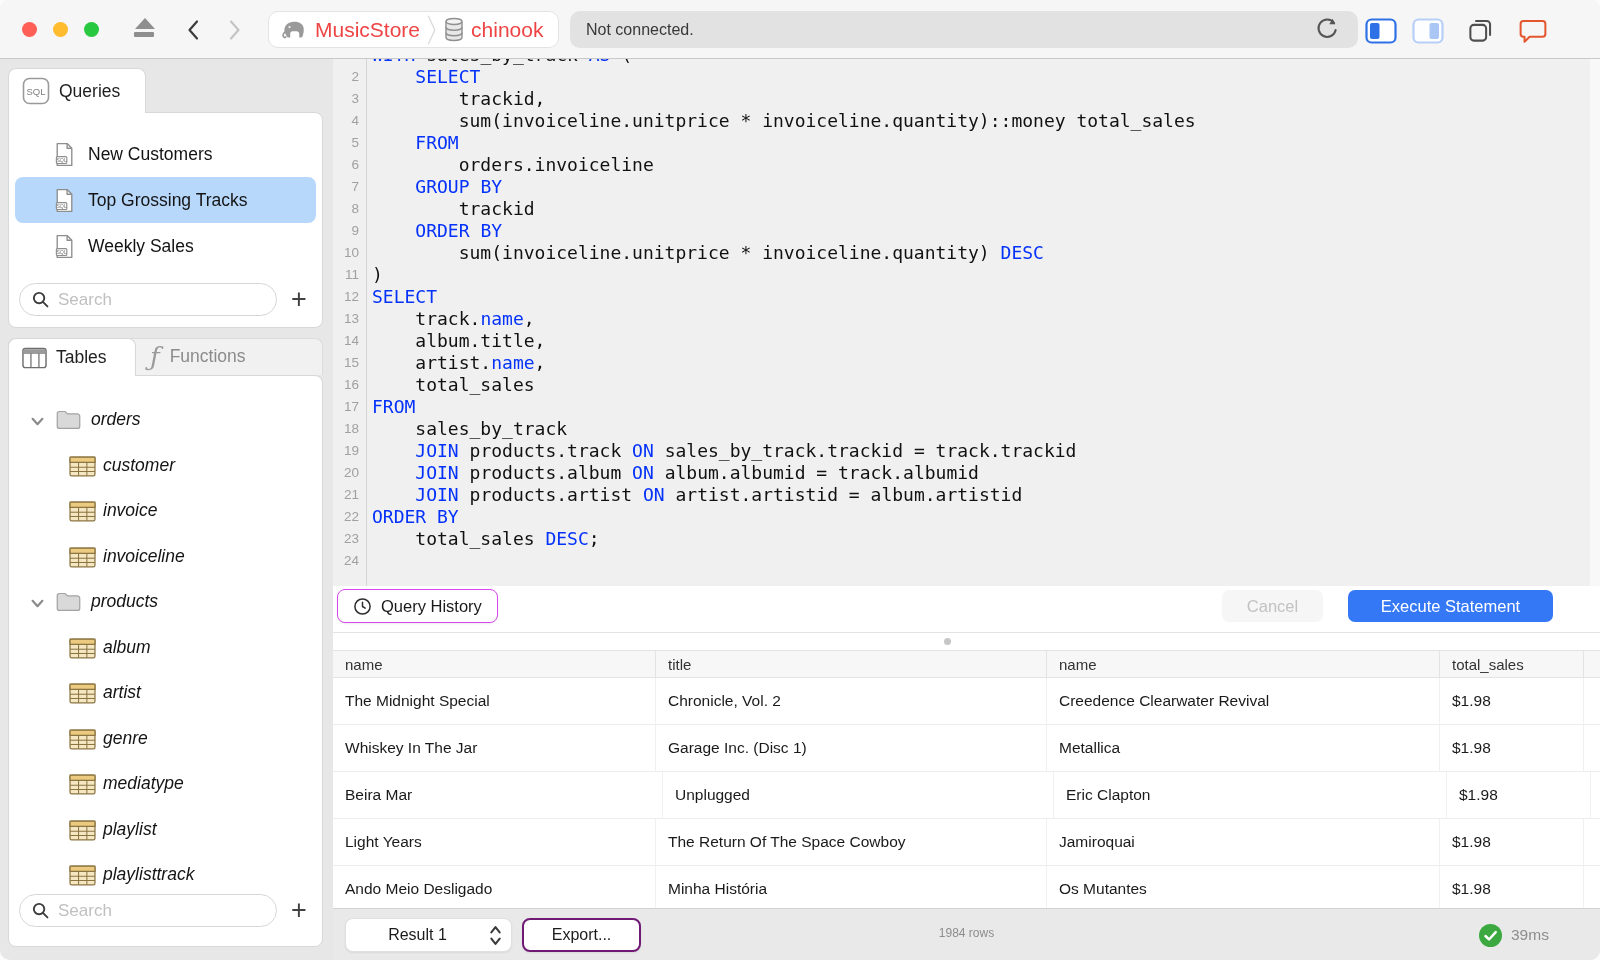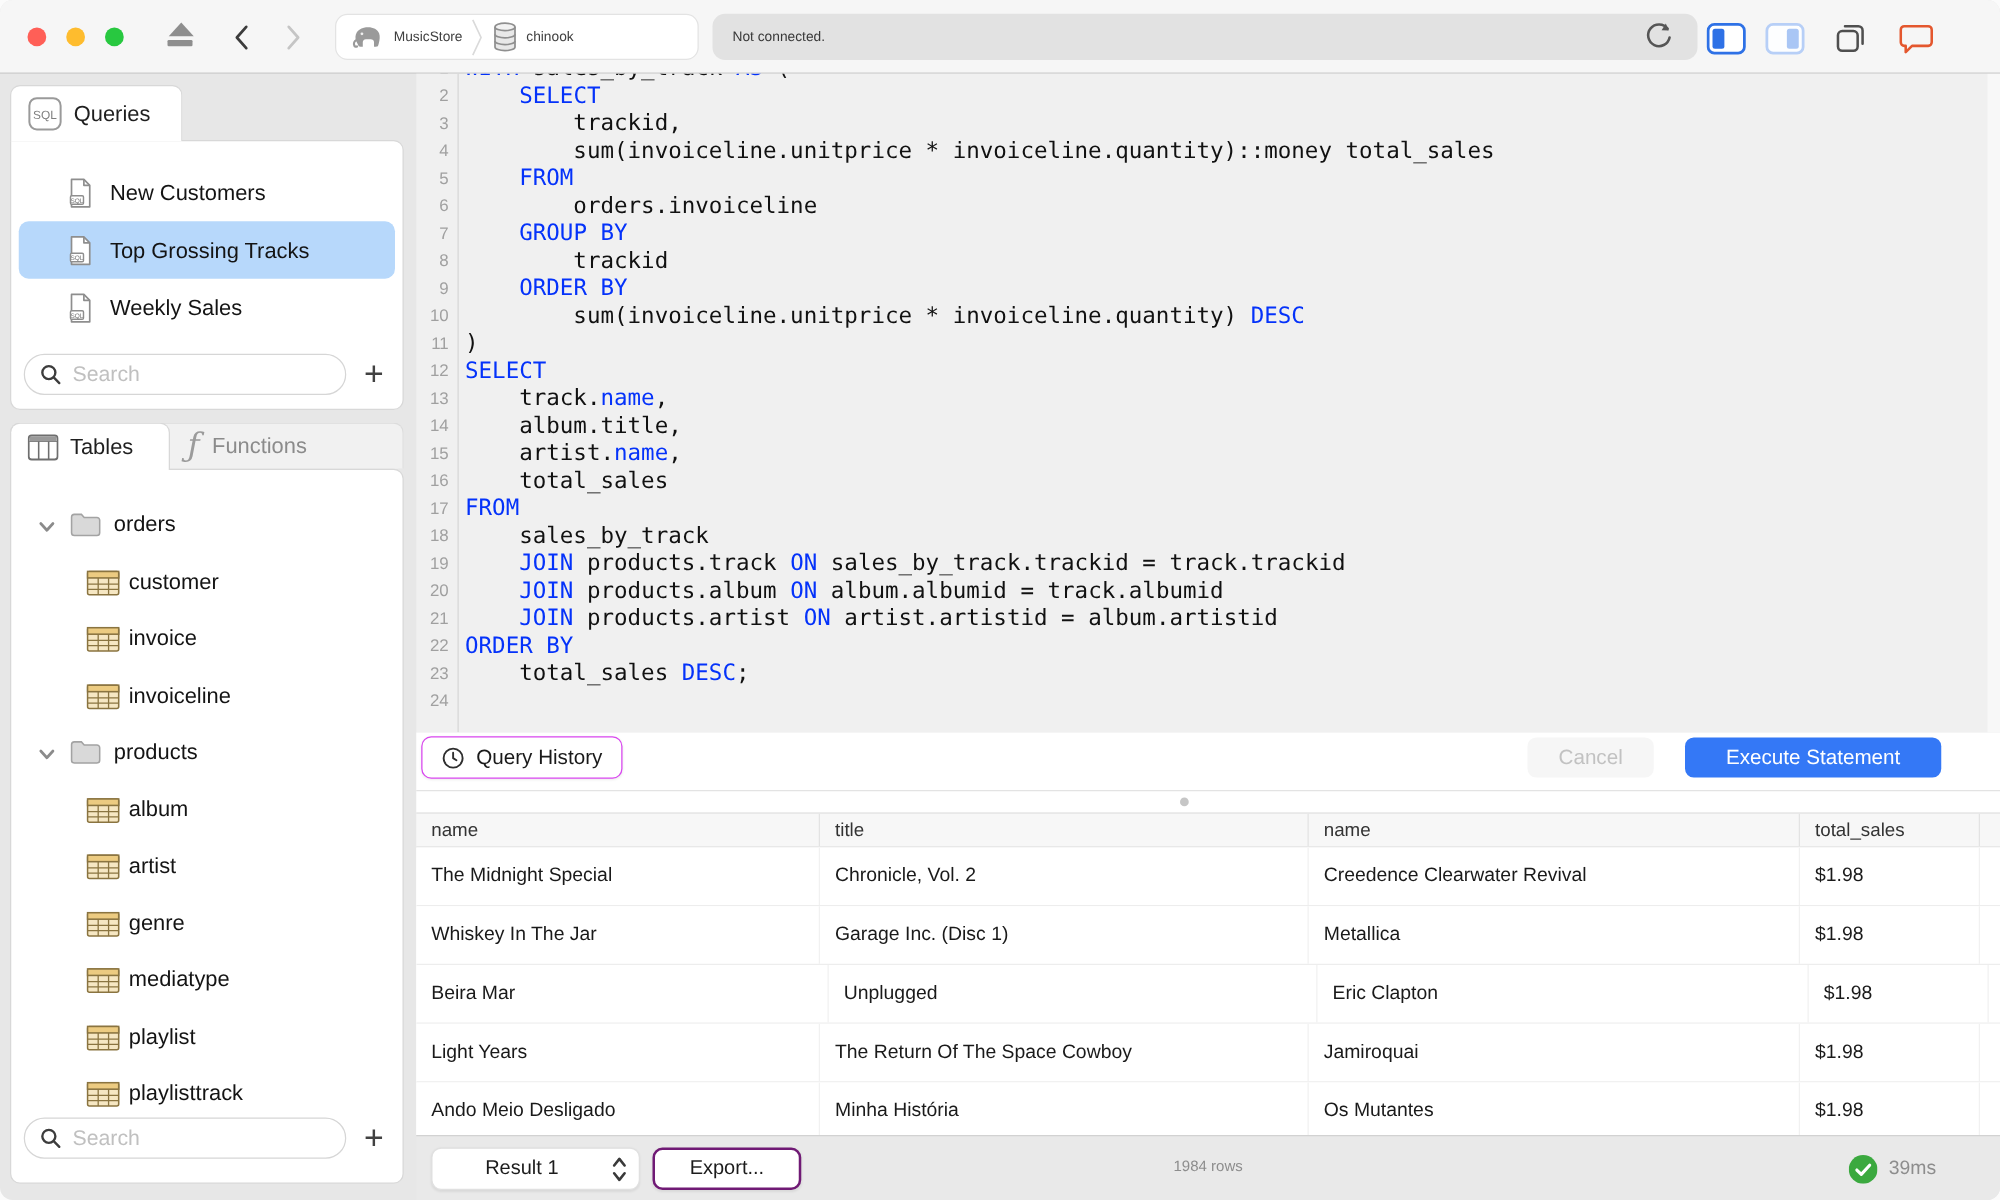--- a/index.html
+++ b/index.html
@@ -11,22 +11,22 @@
   .toolbar { position:absolute; top:0; left:0; right:0; height:59px; background:#f6f6f6; border-bottom:1px solid #c9c9c9; }
   .tl { position:absolute; top:22px; width:15px; height:15px; border-radius:50%; }
   .tl.red { left:22px; background:#ff5f57; }
   .tl.yel { left:53px; background:#febc2e; }
   .tl.grn { left:84px; background:#28c840; }
   .eject { position:absolute; left:134px; top:18px; width:22px; }
   .eject .tri { width:0; height:0; margin:0 auto; border-left:10px solid transparent; border-right:10px solid transparent; border-bottom:11px solid #8e8e8e; }
   .eject .bar { width:20px; height:4.5px; background:#8e8e8e; margin-top:3px; border-radius:1px; }
   .navarrow { position:absolute; top:19px; }
   .crumb { position:absolute; left:268px; top:11px; width:291px; height:37px; background:#fff; border:1px solid #e3e3e3; border-radius:10px; display:flex; align-items:center; padding:0 10px 0 12px; gap:7px; }
-  .crumb-label { font-size:11px; color:#404040; white-space:nowrap; }
-  .statusfield { position:absolute; left:570px; top:11px; width:788px; height:37px; background:#e2e2e2; border-radius:10px; display:flex; align-items:center; padding-left:16px; font-size:11px; color:#383838; }
+  .crumb-label { font-size:21px; color:#ef4444; white-space:nowrap; }
+  .statusfield { position:absolute; left:570px; top:11px; width:788px; height:37px; background:#e2e2e2; border-radius:10px; display:flex; align-items:center; padding-left:16px; font-size:16px; color:#383838; }
   .tbtn { position:absolute; display:flex; align-items:center; justify-content:center; }
 
   
   .q-tab { position:absolute; left:8px; top:68px; width:138px; height:45px; background:#fff; border:1px solid #d8d8d8; border-bottom:none; border-radius:8px 8px 0 0; display:flex; align-items:center; gap:9px; padding-left:13px; z-index:3; }
   .tab-label { font-size:17.5px; color:#1f1f1f; }
   .q-panel { position:absolute; left:8px; top:112px; width:315px; height:216px; background:#fff; border:1px solid #d8d8d8; border-radius:0 8px 8px 8px; z-index:2; }
   .q-item { position:relative; height:46px; display:flex; align-items:center; gap:13px; padding-left:39px; margin:0 6px; border-radius:8px; }
   .q-item.sel { background:#b7d8fb; }
   .q-label { font-size:17.5px; color:#141414; }
   #query-list { padding-top:18px; }
@@ -36,21 +36,21 @@
   .search-pill input::placeholder { color:#c0c0c0; }
   .plusbtn { position:absolute; left:272px; top:-2px; width:36px; height:36px; display:flex; align-items:center; justify-content:center; font-size:27px; font-weight:300; color:#414141; }
 
   .fn-strip { position:absolute; left:8px; top:338px; width:315px; height:37px; background:#f1f1f1; border:1px solid #dcdcdc; border-bottom:none; border-radius:8px 8px 0 0; z-index:2; }
   .tables-tab { position:absolute; left:8px; top:338px; width:128px; height:38px; background:#fff; border:1px solid #d8d8d8; border-bottom:none; border-radius:8px 8px 0 0; display:flex; align-items:center; gap:9px; padding-left:13px; z-index:4; }
   .functions-tab { position:absolute; left:150px; top:338px; height:37px; width:160px; display:flex; align-items:center; gap:10px; z-index:4; }
   .fn-glyph { font-family:"DejaVu Serif",serif; font-style:italic; font-size:26px; color:#9b9b9b; line-height:1; }
   .fn-label { font-size:17.5px; color:#8b8b8b; }
   .t-panel { position:absolute; left:8px; top:375px; width:315px; height:572px; background:#fff; border:1px solid #d8d8d8; border-radius:0 8px 8px 8px; overflow:hidden; z-index:3; }
   #table-tree { padding-top:22px; }
-  .tree-row { position:relative; height:45.5px; }
+  .tree-row { position:relative; height:45.5px;font-style:italic; }
   .tree-row .i-chev { position:absolute; left:22px; top:19px; }
   .tree-row .i-folder { position:absolute; left:46px; top:12px; }
   .tree-row .i-table { position:absolute; left:60px; top:12px; }
   .tree-label { position:absolute; font-size:17.5px; color:#141414; top:11px; }
   .tree-row.folder .tree-label { left:82px; }
   .tree-row.table .tree-label { left:94px; }
   .t-search { top:518px; }
   .q-search { top:170px; }
 
   

